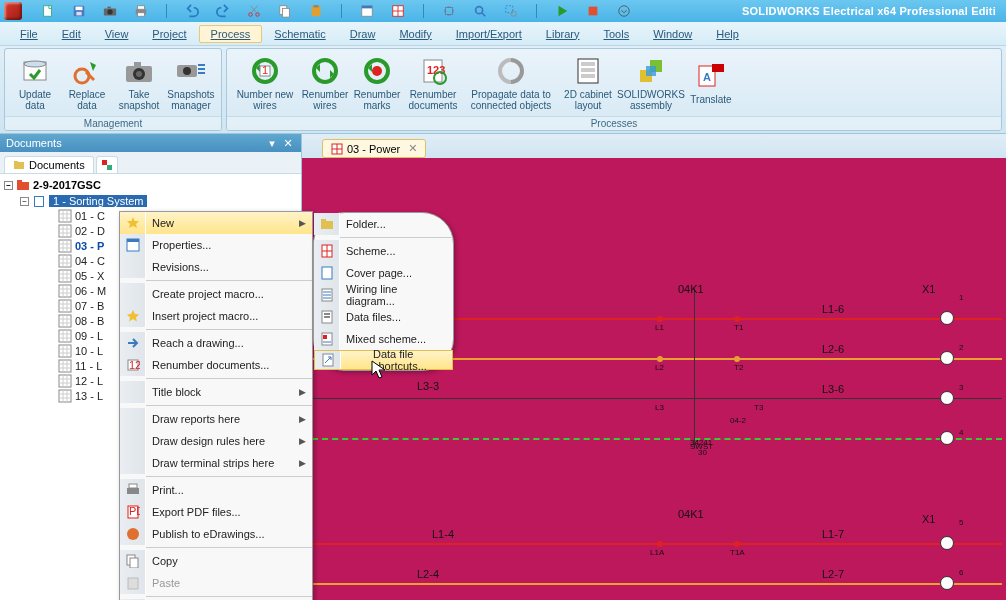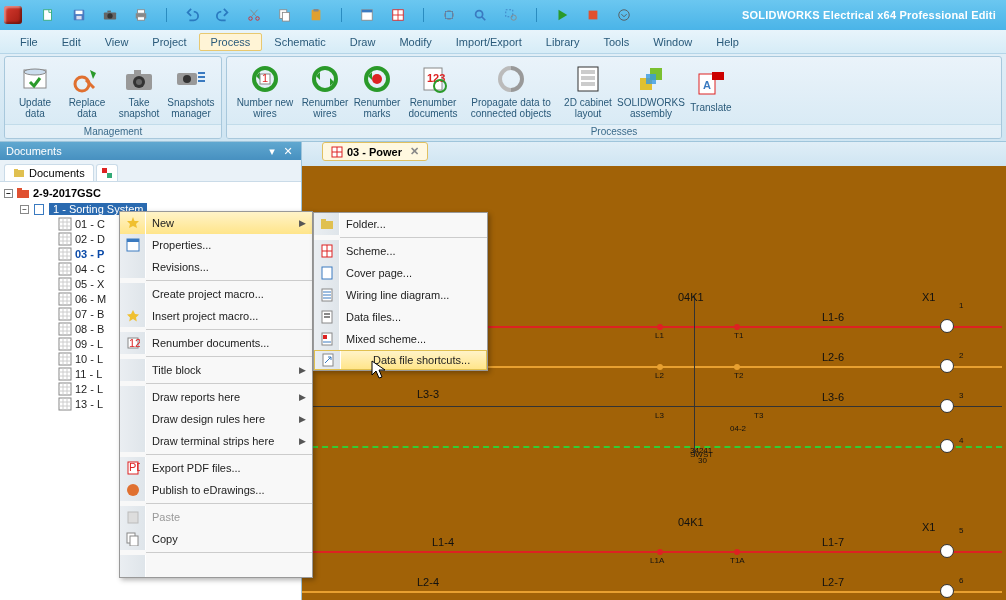--- a/index.html
+++ b/index.html
@@ -1,28 +1,28 @@
 <!DOCTYPE html>
 <html><head>
 <meta charset="utf-8">
 <style>
 * { margin: 0; padding: 0; box-sizing: border-box; font-family: "Segoe UI", Tahoma, sans-serif; font-size: 11px; user-select: none; }
 body { width: 1006px; height: 600px; overflow: hidden; background: #fff; }
 
 
-.titlebar { height: 30px; background: linear-gradient(#6bc7f0, #4ab4e8); display: flex; align-items: center; padding: 0 4px; gap: 13px; }
+.titlebar { height: 22px; background: linear-gradient(#6bc7f0, #4ab4e8); display: flex; align-items: center; padding: 0 4px; gap: 13px; }
 .app-icon { width: 18px; height: 18px; background: linear-gradient(135deg,#d73a2f,#a01c12); border-radius: 3px; margin-right: 4px; box-shadow: inset -2px -2px 2px rgba(0,0,0,.3), inset 2px 2px 2px rgba(255,255,255,.4); position: relative; }
 .qat-btn { width: 16px; height: 16px; display: flex; align-items: center; justify-content: center; margin: 0 1px; cursor: pointer; }
 .qat-btn svg { width: 14px; height: 14px; }
 .qat-sep { width: 1px; height: 14px; background: #2a8cc0; margin: 0 3px; }
 .title-text { flex: 1; text-align: right; color: #fff; font-weight: bold; padding: 0 6px; letter-spacing: .2px; }
 
 
 .menubar { height: 24px; background: linear-gradient(#e8f4fb,#d6ecf7); display: flex; align-items: center; padding: 0 8px; border-bottom: 1px solid #b5d5e8; }
-.menu-item { padding: 3px 12px; color: #2a5a7a; cursor: pointer; }
+.menu-item { padding: 3px 12px; color: #2a5a7a; cursor: pointer; text-decoration: underline; }
 .menu-item.active { background: #fff4d6; border: 1px solid #e8c870; padding: 2px 11px; border-radius: 2px; }
 
 
 .ribbon { height: 88px; background: linear-gradient(#e0eef7,#cfe5f2); display: flex; padding: 2px; border-bottom: 1px solid #9fc5db; }
 .ribbon-group { border: 1px solid #a8c8dc; background: linear-gradient(#eaf3fa,#d6e9f4); border-radius: 3px; margin: 0 2px; display: flex; flex-direction: column; }
 .ribbon-group-items { flex: 1; display: flex; align-items: center; padding: 2px 4px; }
 .ribbon-group-label { height: 14px; text-align: center; color: #3a6a8a; font-size: 10px; line-height: 14px; background: rgba(255,255,255,.3); border-top: 1px solid rgba(160,200,220,.5); }
 .ribbon-btn { display: flex; flex-direction: column; align-items: center; justify-content: flex-start; width: 52px; padding: 2px; cursor: pointer; }
 .ribbon-btn .ic { width: 32px; height: 32px; display: flex; align-items: center; justify-content: center; margin-bottom: 0; }
 .ribbon-btn .lbl { font-size: 10px; color: #2a5a7a; text-align: center; line-height: 11px; padding-top: 2px; }
@@ -40,41 +40,41 @@
 .tree-root { display: flex; align-items: center; gap: 3px; font-weight: bold; }
 .tree-root .expander { width: 9px; height: 9px; border: 1px solid #888; font-size: 8px; line-height: 7px; text-align: center; }
 .tree-book { display: flex; align-items: center; gap: 3px; margin-left: 16px; margin-top: 2px; }
 .tree-book-label { background: #2a6ab0; color: #fff; padding: 0 4px; }
 .tree-file { display: flex; align-items: center; gap: 3px; margin-left: 54px; margin-top: 1px; font-size: 11px; color: #222; }
 .tree-file.blue { color: #0a4aa8; font-weight: bold; }
 .file-ic { width: 14px; height: 14px; }
 
 
 .doc-area { flex: 1; display: flex; flex-direction: column; overflow: hidden; }
-.doc-tabstrip { height: 24px; background: linear-gradient(#e0eef7,#cfe5f2); display: flex; align-items: flex-start; padding: 0 20px; font-weight: bold; }
+.doc-tabstrip { height: 24px; background: linear-gradient(#e0eef7,#cfe5f2); display: flex; align-items: flex-end; padding: 0 20px; }
 .doc-tabbtn { background: #fff8e0; border: 1px solid #e0c060; padding: 2px 8px; border-radius: 3px; display: flex; align-items: center; gap: 4px; cursor: pointer; }
 .doc-tabbtn .x { color: #888; margin-left: 4px; }
-.canvas { flex: 1; position: relative; background: #a16207; overflow: hidden; }
+.canvas { flex: 1; position: relative; background: #be185d; overflow: hidden; }
 
 
 .schem { position: absolute; inset: 0; }
 .wire-red { position: absolute; height: 2px; background: #d22; }
 .wire-orange { position: absolute; height: 2px; background: #e8a030; }
 .wire-black { position: absolute; height: 1px; background: #333; }
 .wire-green { position: absolute; height: 1px; border-top: 2px dashed #3c3; }
 .node { position: absolute; width: 6px; height: 6px; background: #d22; border-radius: 50%; transform: translate(-3px,-2px); }
 .node.o { background: #e8a030; }
 .term { position: absolute; width: 14px; height: 14px; border: 1px solid #333; border-radius: 50%; background: #fff; transform: translate(-7px,-7px); }
 .lbl-sch { position: absolute; font-size: 11px; color: #111; }
 .lbl-sm { position: absolute; font-size: 8px; color: #111; }
 
 
 .ctxmenu { position: absolute; background: #f8f8f8; border: 1px solid #999; box-shadow: 2px 2px 5px rgba(0,0,0,.3); }
 .ctx1 { left: 119px; top: 211px; width: 194px; }
-.ctx2 { left: 313px; top: 212px; width: 175px; }
+.ctx2 { left: 313px; top: 212px; width: 141px; border-radius: 32px; }
 .ctx-item { height: 22px; display: flex; align-items: center; padding-right: 6px; cursor: pointer; position: relative; }
 .ctx-item .icon-col { width: 26px; height: 100%; background: linear-gradient(90deg,#eaeef2,#dfe5ea); display: flex; align-items: center; justify-content: center; border-right: 1px solid #fff; }
 .ctx-item .txt { padding-left: 6px; flex: 1; color: #222; }
 .ctx-item .arrow { color: #555; font-size: 9px; }
 .ctx-item.hl { background: linear-gradient(#fff3c8,#ffe58a); }
 .ctx-item.hl .icon-col { background: linear-gradient(#fff3c8,#ffe58a); }
 .ctx-item.hl2 { background: linear-gradient(#fff3c8,#ffe58a); border: 1px solid #e0c050; height: 20px; gap: 26px; }
 .ctx-item.disabled .txt { color: #999; }
 .ctx-sep { height: 1px; margin: 2px 0 2px 26px; background: #ccc; }
 .cursor-ptr { position: absolute; left: 371px; top: 360px; pointer-events: none; }
@@ -590,20 +590,28 @@
         <svg width="14" height="14">
           <path d="M7 1l2 4 4 .5-3 3 .8 4L7 10l-3.8 2.5.8-4-3-3L5 5z" fill="#f0c030"></path>
         </svg>
       </div>
       <span class="txt">Insert project macro...</span>
     </div>
   <div class="ctx-sep"></div>
   <div class="ctx-item">
       <div class="icon-col">
         <svg width="14" height="14">
+          <path d="M2 7h8M7 3l4 4-4 4" stroke="#3a7ac0" fill="none" stroke-width="2"></path>
+        </svg>
+      </div>
+      <span class="txt">Reach a drawing...</span>
+    </div>
+  <div class="ctx-item">
+      <div class="icon-col">
+        <svg width="14" height="14">
           <rect x="2" y="2" width="10" height="10" fill="#fff" stroke="#888"></rect>
           <text x="3" y="11" font-size="8" fill="#d22">12</text>
         </svg>
       </div>
       <span class="txt">Renumber documents...</span>
     </div>
   <div class="ctx-sep"></div>
   <div class="ctx-item">
       <div class="icon-col"></div>
       <span class="txt">Title block</span>
@@ -622,51 +630,60 @@
     </div>
   <div class="ctx-item">
       <div class="icon-col"></div>
       <span class="txt">Draw terminal strips here</span>
       <span class="arrow">▶</span>
     </div>
   <div class="ctx-sep"></div>
   <div class="ctx-item">
       <div class="icon-col">
         <svg width="14" height="14">
+          <rect x="1" y="5" width="12" height="6" fill="#888"></rect>
+          <rect x="3" y="1" width="8" height="4" fill="#fff" stroke="#888"></rect>
+        </svg>
+      </div>
+      <span class="txt">Print...</span>
+    </div>
+  <div class="ctx-item">
+      <div class="icon-col">
+        <svg width="14" height="14">
           <rect x="2" y="1" width="10" height="12" fill="#fff" stroke="#d22"></rect>
           <text x="3" y="10" font-size="5" fill="#d22">PDF</text>
         </svg>
       </div>
       <span class="txt">Export PDF files...</span>
     </div>
   <div class="ctx-item">
       <div class="icon-col">
         <svg width="14" height="14">
           <circle cx="7" cy="7" r="6" fill="#e07030"></circle>
         </svg>
       </div>
       <span class="txt">Publish to eDrawings...</span>
     </div>
   <div class="ctx-sep"></div>
-  <div class="ctx-item disabled">
-      <div class="icon-col">
-        <svg width="14" height="14">
-          <rect x="2" y="2" width="10" height="11" fill="#ddd" stroke="#bbb"></rect>
-        </svg>
-      </div>
-      <span class="txt">Paste</span>
-    </div>
   <div class="ctx-item">
       <div class="icon-col">
         <svg width="14" height="14">
           <rect x="1" y="1" width="8" height="10" fill="#fff" stroke="#888"></rect>
           <rect x="4" y="4" width="8" height="10" fill="#fff" stroke="#888"></rect>
         </svg>
       </div>
       <span class="txt">Copy</span>
+    </div>
+  <div class="ctx-item disabled">
+      <div class="icon-col">
+        <svg width="14" height="14">
+          <rect x="2" y="2" width="10" height="11" fill="#ddd" stroke="#bbb"></rect>
+        </svg>
+      </div>
+      <span class="txt">Paste</span>
     </div>
   <div class="ctx-sep"></div>
   <div class="ctx-item">
       <div class="icon-col"></div>
     </div>
 </div>
 
 <div class="ctxmenu ctx2">
   <div class="ctx-item">
       <div class="icon-col">

